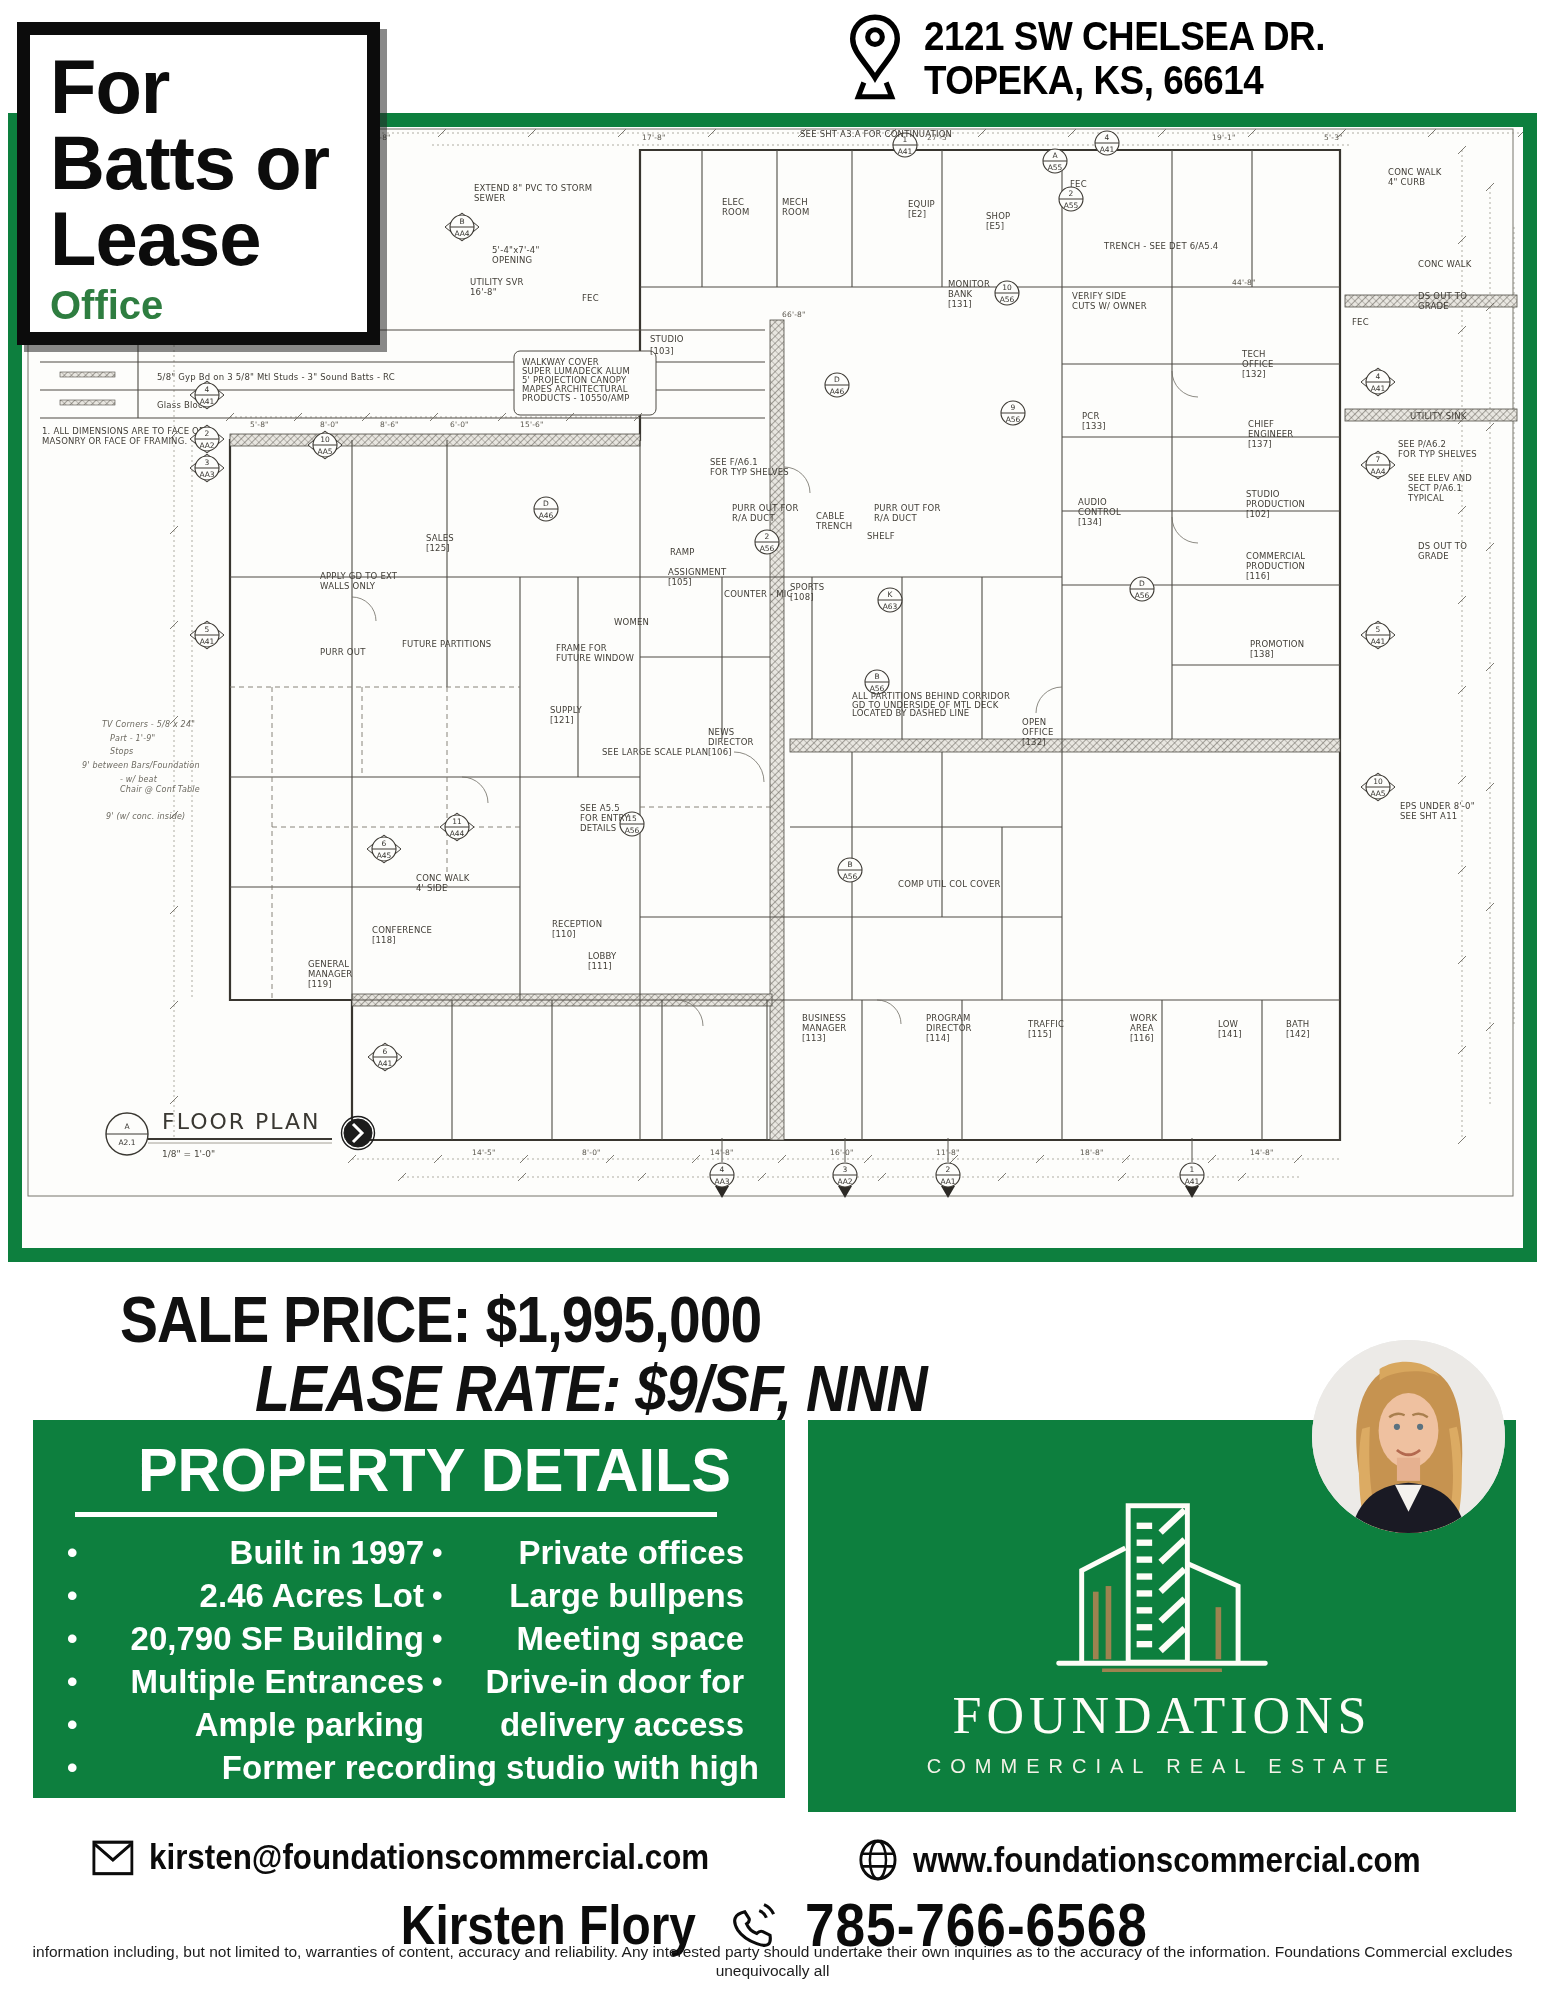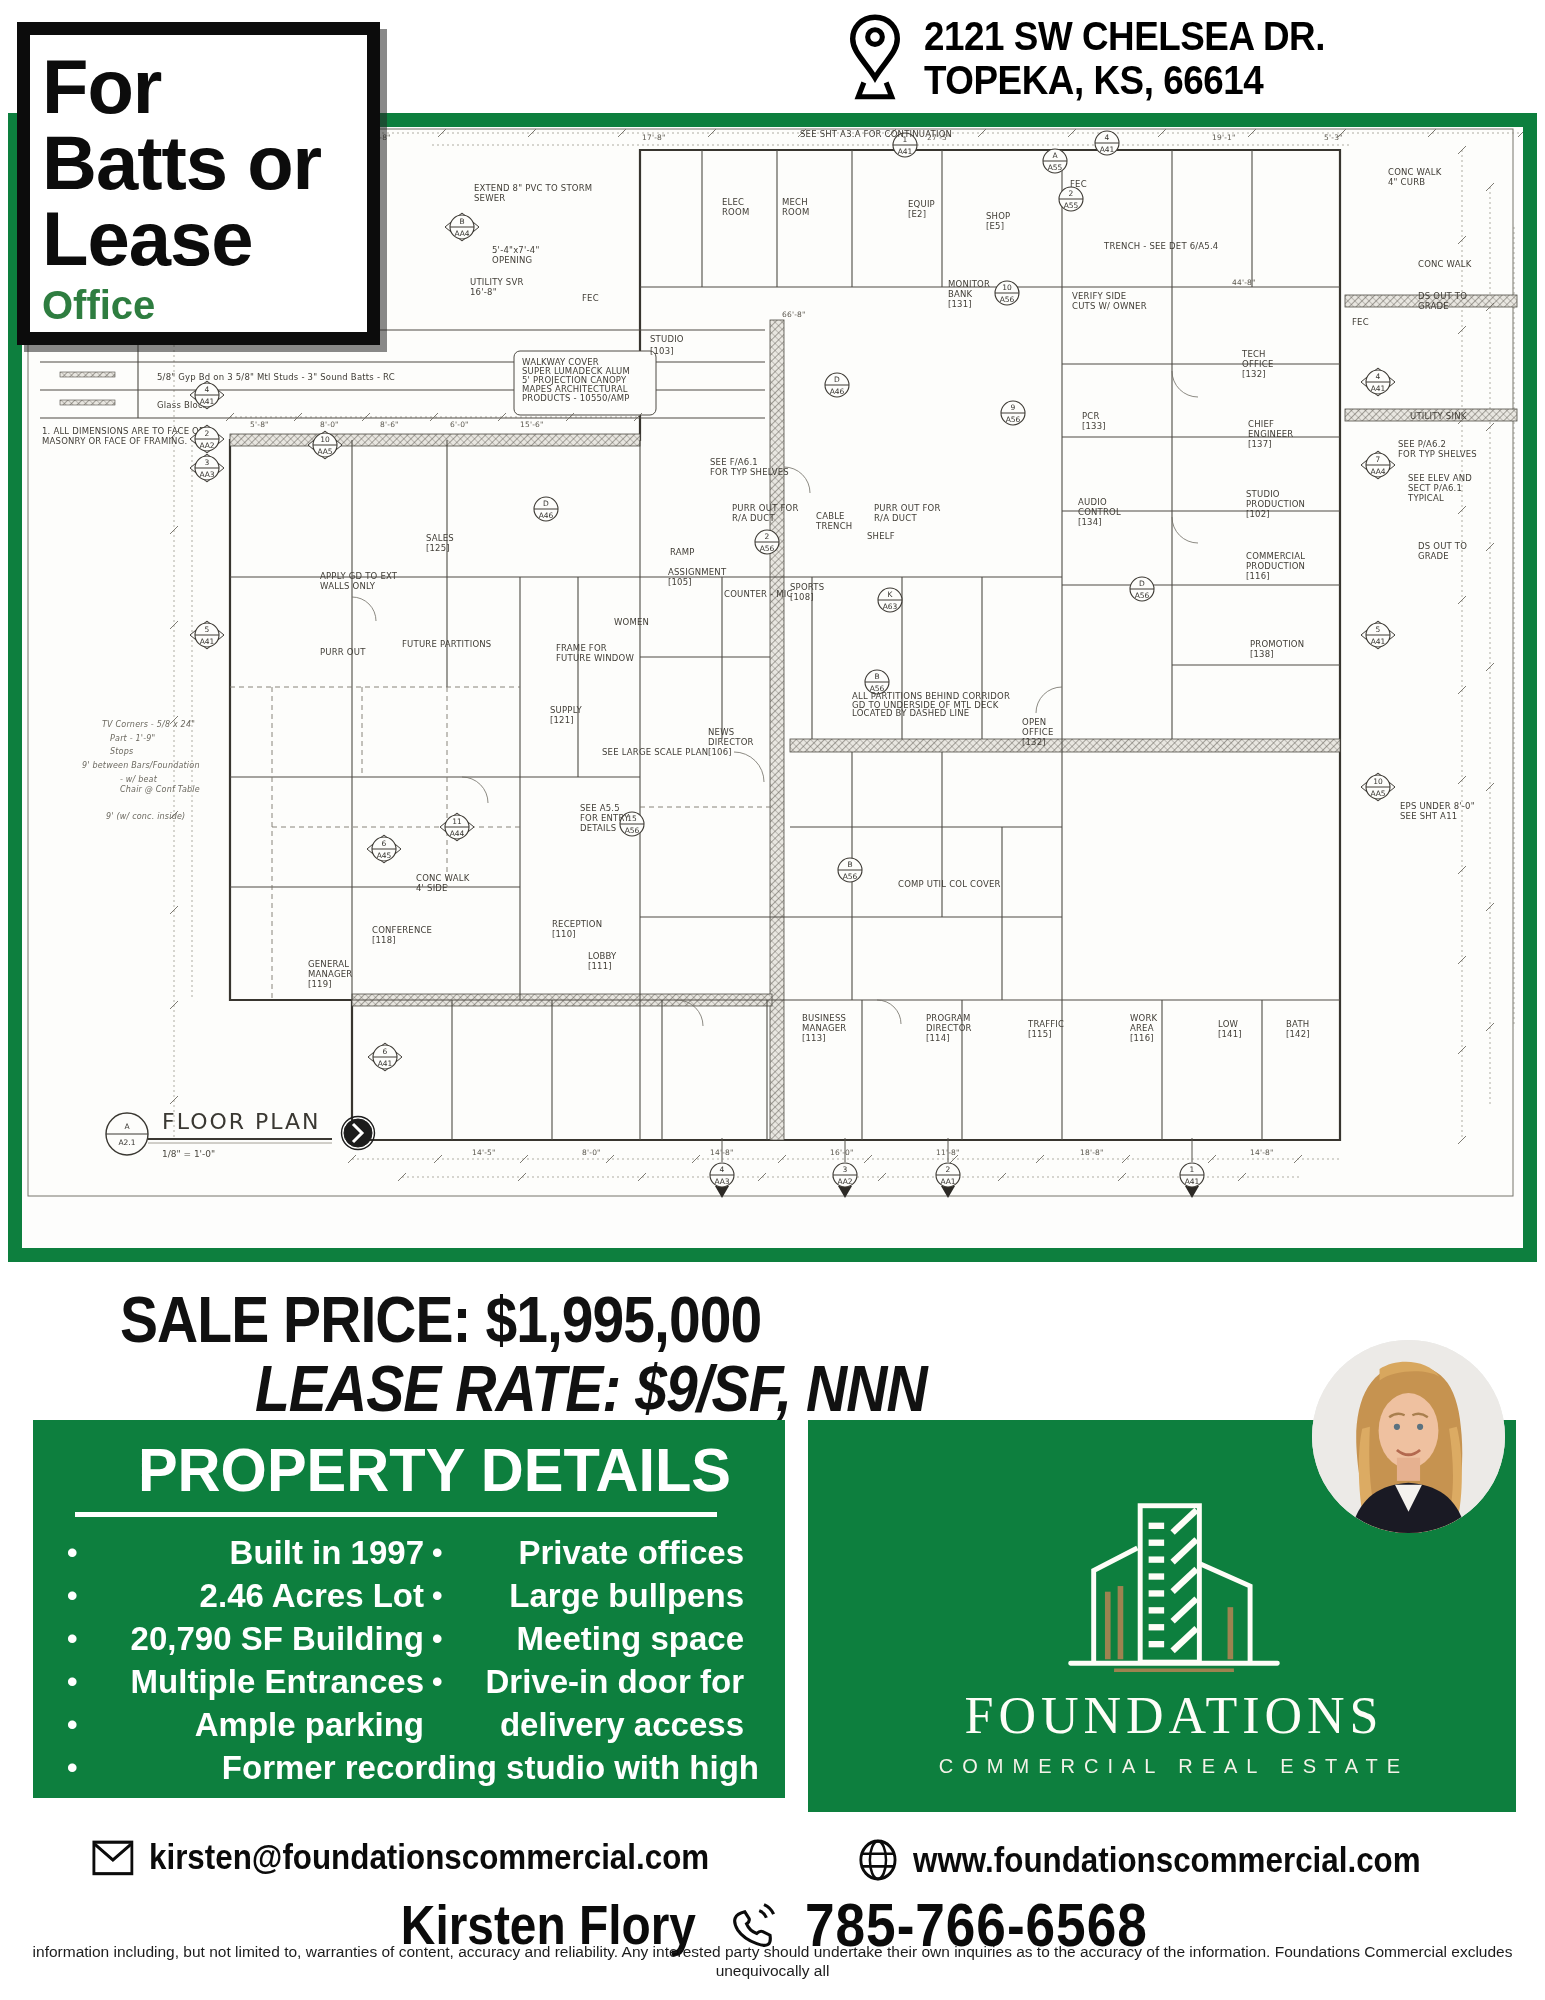--- a/index.html
+++ b/index.html
@@ -13,21 +13,21 @@
                letter-spacing:-0.5px;transform:scale(0.92,1);transform-origin:left top;}
 
   
   .plan-frame{position:absolute;left:8px;top:113px;width:1529px;height:1149px;
               border:14px solid #0d7f3e;background:#fdfdfc;box-sizing:border-box;}
   .plan-frame svg{display:block;}
 
   
   .sale-box{position:absolute;left:17px;top:22px;width:363px;height:323px;background:#fff;
             border:13px solid #0c0c0c;box-sizing:border-box;box-shadow:7px 7px 0 rgba(40,40,40,.55);
-            padding:14px 0 0 12px;}
+            padding:14px 0 0 20px;}
   .sale-box .big{font-weight:bold;font-size:76px;line-height:76px;color:#0c0c0c;letter-spacing:-1px;}
   .sale-box .sub{font-weight:bold;font-size:40px;color:#2e7d40;margin-top:6px;}
 
   
   .price1{position:absolute;left:120px;top:1283px;font-weight:bold;font-size:60px;color:#111;
           letter-spacing:-1px;transform:scale(0.95,1.08);transform-origin:left top;}
   .price2{position:absolute;left:255px;top:1352px;font-weight:bold;font-style:italic;font-size:60px;
           color:#111;letter-spacing:-1px;transform:scale(0.95,1.08);transform-origin:left top;}
 
   
@@ -38,21 +38,21 @@
   .rule{width:642px;height:5px;background:#fff;margin:10px 0 14px 16px;}
   .cols{display:flex;}
   ul.details{list-style:none;margin:0;padding:0;font-size:33px;font-weight:bold;line-height:43px;}
   ul.details li{position:relative;padding-left:38px;}
   ul.details li::before{content:"•";position:absolute;left:8px;top:0;font-size:30px;}
   .col1{width:365px;}
   .col2{width:320px;}
   ul.full{margin-top:0px;}
 
   .panel-right{position:absolute;left:808px;top:1420px;width:708px;height:392px;background:#0d7f3e;}
-  .logo-wrap{position:absolute;left:0;top:66px;width:708px;text-align:center;margin-left:12px;}
+  .logo-wrap{position:absolute;left:0;top:66px;width:708px;text-align:center;}
   .brand-name{color:#fdfdf7;font-family:"Liberation Serif",serif;font-size:52px;letter-spacing:5px;
               margin-top:10px;}
   .brand-tag{color:#f4f2e8;font-size:20px;letter-spacing:9px;margin-top:10px;font-family:"Liberation Sans",sans-serif;}
 
   
   .photo{position:absolute;left:1312px;top:1340px;width:193px;height:193px;border-radius:50%;
          overflow:hidden;background:#e9e9e7;}
 
   
   .contact-row{position:absolute;top:1838px;left:0;width:1545px;height:56px;font-weight:bold;

